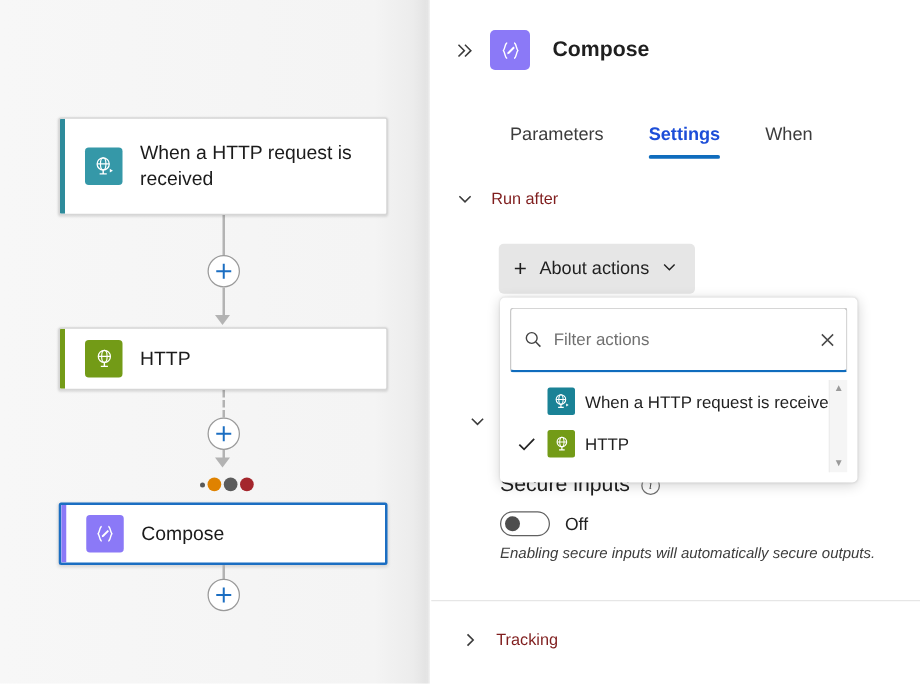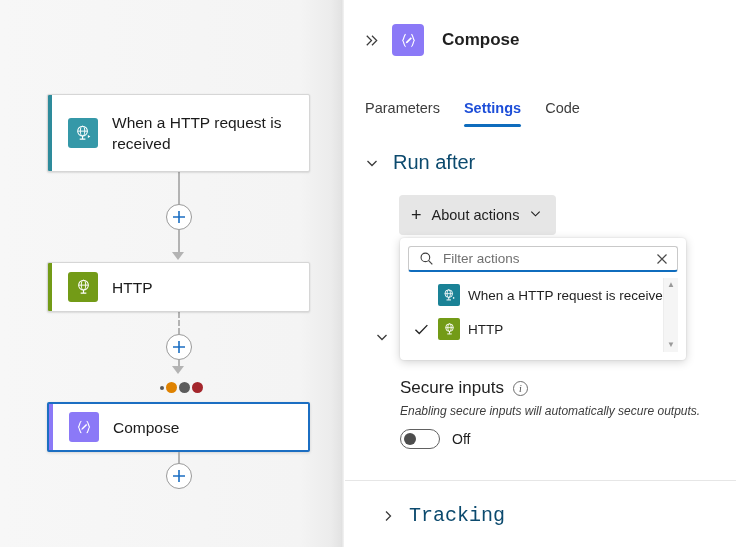--- a/index.html
+++ b/index.html
@@ -124,24 +124,25 @@
   }
   #header-title {
     margin-left: 18px;
     font-size: 17px;
     font-weight: bold;
     color: #1f1f1f;
   }
 
   #tabs {
     display: flex; align-items: flex-end;
-    gap: 24px;
+    gap: 36px;
     padding-left: 21px;
     height: 40px;
     margin-top: 25px;
+    margin-left: 43px;
   }
   .tab {
     position: relative;
     font-size: 14.5px;
     color: #3c3c3c;
     padding-bottom: 11px;
     cursor: pointer;
     white-space: nowrap;
   }
   .tab.active { font-weight: bold; color: #1d4ed8; }
@@ -151,22 +152,22 @@
     left: 0; right: 0; bottom: 0;
     height: 3px;
     border-radius: 2px;
     background: #0f6cbd;
   }
 
   .section-head {
     display: flex; align-items: center;
     gap: 14px;
     padding-left: 21px;
-    font-size: 20px;
-    color: #0c4a6e;
+    font-size: 13px;
+    color: #7f1d1d;
     cursor: pointer;
   }
   .section-head .chev { color: #3b3b3b; display: flex; }
 
   #run-after-head { margin-top: 24px; }
 
   #select-actions-btn {
     position: absolute;
     left: 399px - 344px;
     left: 55px;
@@ -192,21 +193,21 @@
     width: 286px;
     background: #ffffff;
     border-radius: 4px;
     box-shadow: 0 2px 10px rgba(0,0,0,.18), 0 0 2px rgba(0,0,0,.12);
     padding: 8px;
     z-index: 30;
   }
   #filter-row {
     position: relative;
     display: flex; align-items: center;
-    height: 26px;
+    height: 52px;
     border: 1px solid #c9c9c9;
     border-bottom: 2px solid #0f6cbd;
     border-radius: 3px;
     padding: 0 8px 0 10px;
     gap: 9px;
   }
   #filter-row .search-ic { color: #424242; display: flex; }
   #filter-input {
     flex: 1;
     border: none; outline: none;
@@ -281,21 +282,21 @@
   #secure-toggle .knob {
     width: 12px; height: 12px; border-radius: 50%;
     background: #4d4d4d;
   }
   #toggle-state { font-size: 14px; color: #1f1f1f; }
 
   #divider {
     position: absolute; left: 345px; top: 480px;
     width: 391px; height: 1px; background: #e6e6e6;
   }
-  #tracking-head { position: absolute; left: 16px; top: 504px; font-family: Liberation Mono, monospace; }
+  #tracking-head { position: absolute; left: 4px; top: 504px; }
 
   #hidden-section-chev {
     position: absolute; left: 31px; top: 330px;
     color: #3b3b3b; display: flex;
   }
 </style>
 </head>
 <body>
 
 <div id="app">
@@ -389,21 +390,21 @@
           <path d="M12.6 4.2 c1.7 0 1.5 4 2.9 5.8 c-1.4 1.8 -1.2 5.8 -2.9 5.8" fill="none" stroke="#fff" stroke-width="1.1"></path>
           <path d="M12.1 6.9 l1.1 1.1 -4.3 4.3 -1.5 0.4 0.4 -1.5 z" fill="#fff"></path>
         </svg>
       </span>
       <span id="header-title">Compose</span>
     </div>
 
     <div id="tabs">
       <span class="tab">Parameters</span>
       <span class="tab active">Settings</span>
-      <span class="tab">Code</span>
+      <span class="tab">When</span>
     </div>
 
     <div class="section-head" id="run-after-head">
       <span class="chev">
         <svg width="14" height="14" viewBox="0 0 14 14" aria-hidden="true">
           <path d="M2.5 5 L7 9.5 L11.5 5" fill="none" stroke="#3b3b3b" stroke-width="1.3"></path>
         </svg>
       </span>
       <span>Run after</span>
     </div>
@@ -477,27 +478,27 @@
           <span class="sb-arrow">▼</span>
         </div>
       </div>
     </div>
 
     <div id="secure-inputs-block">
       <div id="secure-inputs-row">
         <span id="secure-inputs-label">Secure inputs</span>
         <span id="secure-info-icon">i</span>
       </div>
-      <div id="secure-desc">Enabling secure inputs will automatically secure outputs.</div>
       <div id="toggle-row">
         <span id="secure-toggle">
           <span class="knob"></span>
         </span>
         <span id="toggle-state">Off</span>
       </div>
+      <div id="secure-desc">Enabling secure inputs will automatically secure outputs.</div>
     </div>
 
     <div class="section-head" id="tracking-head">
       <span class="chev">
         <svg width="14" height="14" viewBox="0 0 14 14" aria-hidden="true">
           <path d="M5 2.5 L9.5 7 L5 11.5" fill="none" stroke="#3b3b3b" stroke-width="1.3"></path>
         </svg>
       </span>
       <span>Tracking</span>
     </div>

